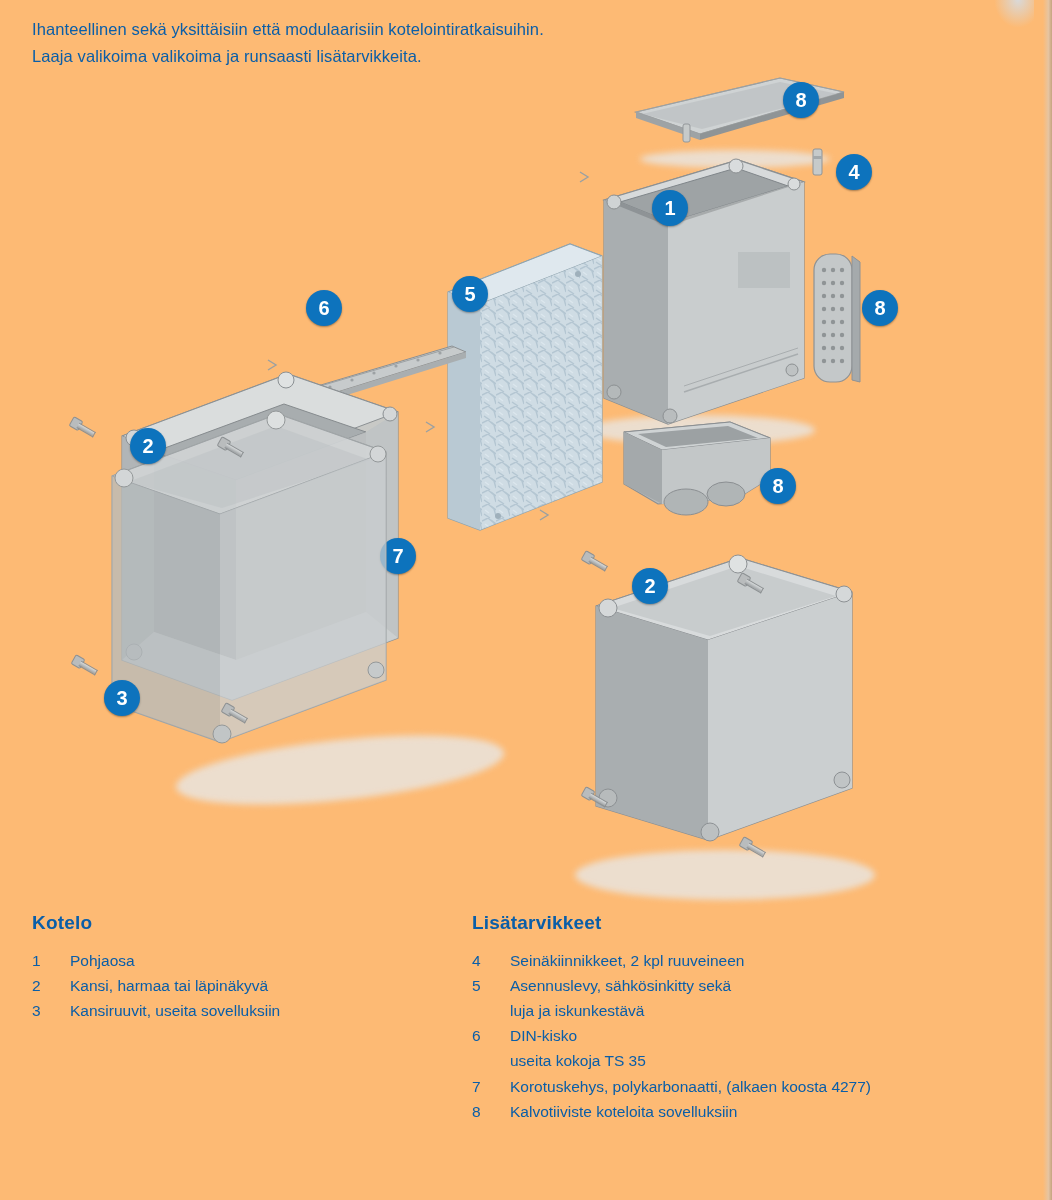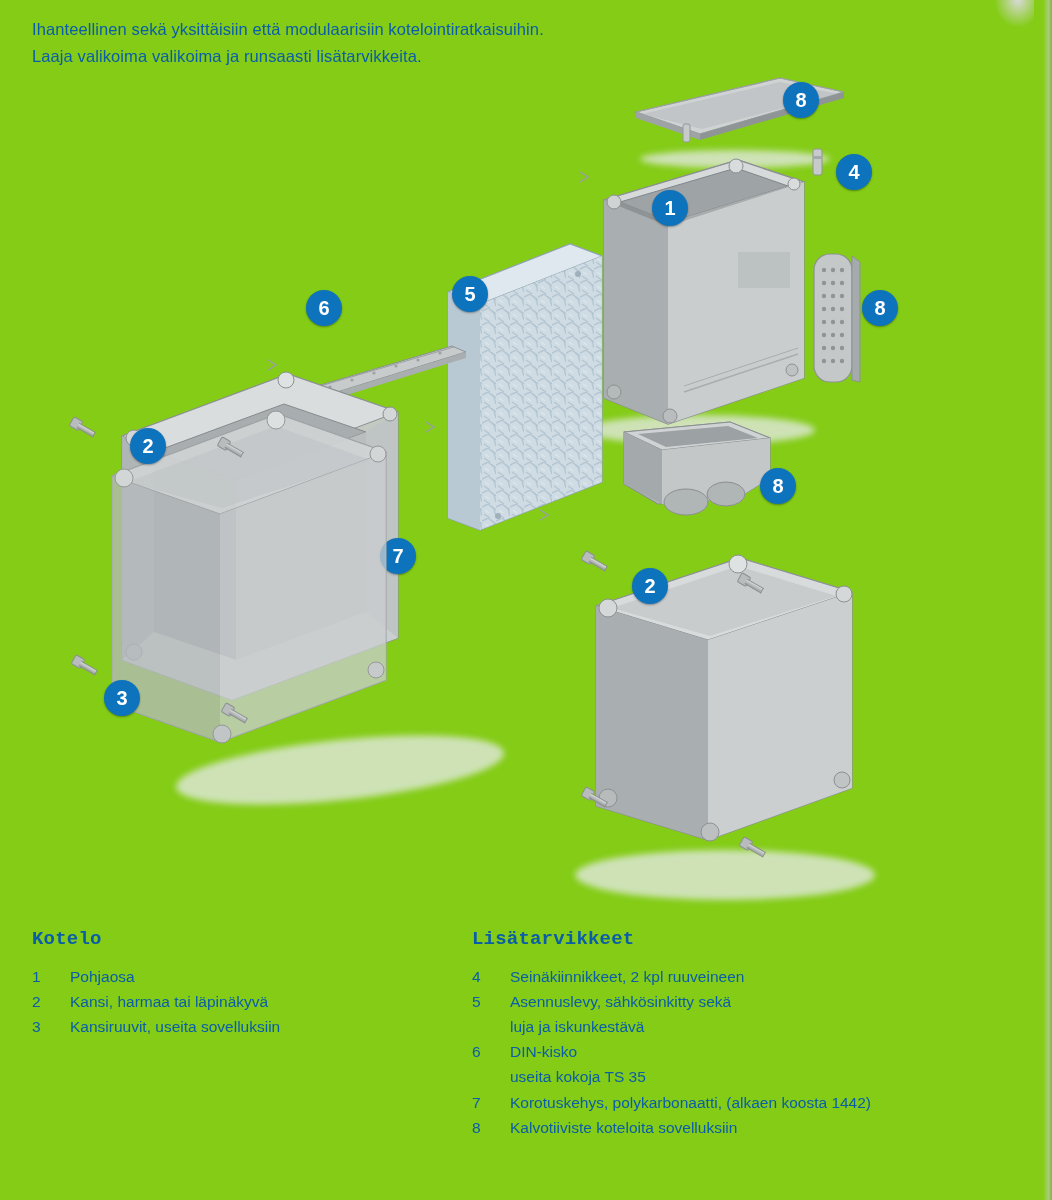--- a/index.html
+++ b/index.html
@@ -10,21 +10,21 @@
   body {
     width: 1052px;
     height: 1200px;
     position: relative;
     font-family: "Liberation Sans", sans-serif;
     overflow: hidden;
   }
   .page {
     position: absolute;
     inset: 0;
-    background: #84cc16;
+    background: #fdba74;
   }
 
   
   .intro {
     position: absolute;
     left: 32px;
     top: 16px;
     width: 820px;
     color: #0a5ea8;
     font-size: 16.5px;
@@ -98,26 +98,25 @@
     position: absolute;
     top: 912px;
     left: 0;
     width: 1052px;
     color: #0a5ea8;
   }
   .legend-col { position: absolute; top: 0; }
   .legend-col.left { left: 32px; width: 420px; }
   .legend-col.right { left: 472px; width: 560px; }
   .legend h3 {
-    margin: 16px 0 14px 0;
+    margin: 0 0 14px 0;
     font-size: 19px;
     font-weight: bold;
     color: #0a5ea8;
     letter-spacing: .2px;
-    font-family: Liberation Mono, monospace;
   }
   .legend-row {
     display: flex;
     font-size: 15.5px;
     line-height: 1.62;
   }
   .legend-row .num {
     width: 38px;
     flex: 0 0 38px;
   }
@@ -471,21 +470,21 @@
       <div class="legend-row">
         <span class="num">6</span>
         <span class="txt">
           <span>DIN-kisko</span>
           <span class="sub">useita kokoja TS 35</span>
         </span>
       </div>
       <div class="legend-row">
         <span class="num">7</span>
         <span class="txt">
-          <span>Korotuskehys, polykarbonaatti, (alkaen koosta 1442)</span>
+          <span>Korotuskehys, polykarbonaatti, (alkaen koosta 4277)</span>
         </span>
       </div>
       <div class="legend-row">
         <span class="num">8</span>
         <span class="txt">Kalvotiiviste koteloita sovelluksiin</span>
       </div>
     </div>
   </div>
 
   <div class="scan-edge-right"></div>

